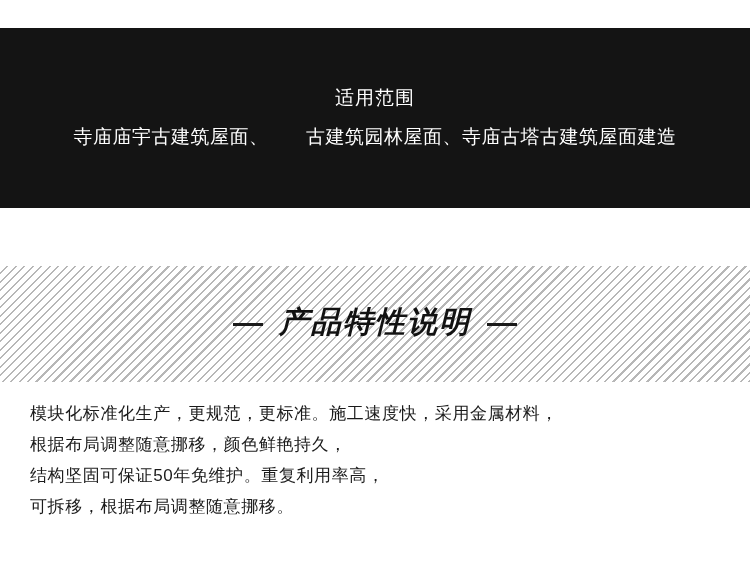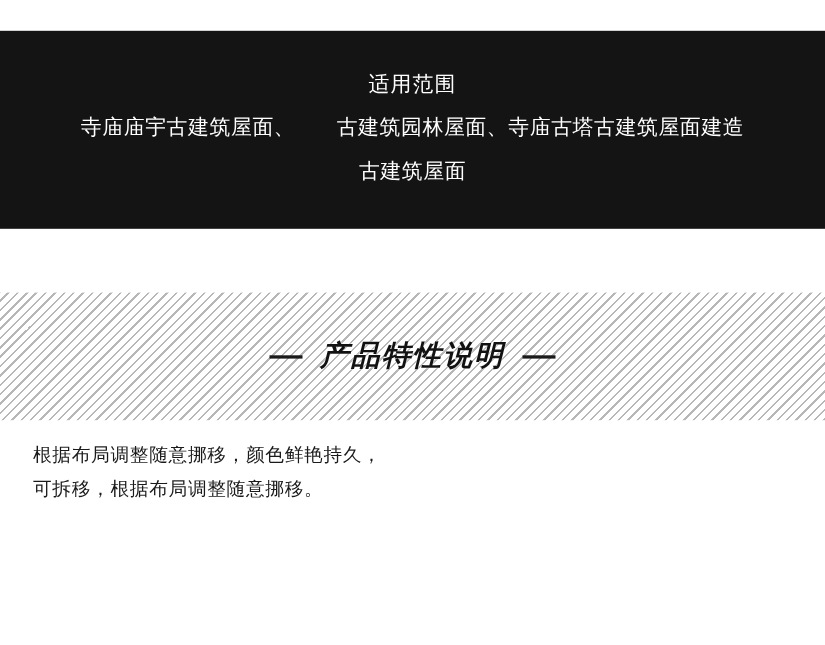--- a/index.html
+++ b/index.html
@@ -80,22 +80,22 @@
     justify-content: center;
     gap: 16px;
   }
   .dash {
     display: block;
     width: 30px;
     height: 3px;
     background: #1b1b1b;
   }
   .stripe-title {
-    font-family: Liberation Serif, serif;
-    font-size: 26px;
+    font-family: Liberation Mono, monospace;
+    font-size: 30px;
     font-weight: bold;
     font-style: italic;
     color: #121212;
     letter-spacing: 2px;
     line-height: 1;
     text-shadow: 0 0 1px rgba(255,255,255,0.8), 0 0 2px rgba(255,255,255,0.9);
   }
 
   
   .body-block {
@@ -117,29 +117,30 @@
 
 <div class="page">
 
   <div class="banner">
     <div class="banner-title">适用范围</div>
     <div class="banner-line">
       <span>寺庙庙宇古建筑屋面、</span>
       <span class="gap"></span>
       <span>古建筑园林屋面、寺庙古塔古建筑屋面建造</span>
     </div>
-    <div class="banner-line">古建筑屋面</div>
   </div>
 
   <div class="stripe-band">
     <div class="stripe-heading">
       <span class="dash"></span>
       <span class="stripe-title">产品特性说明</span>
       <span class="dash"></span>
     </div>
   </div>
 
   <div class="body-block">
+    <div class="body-line">模块化标准化生产，更规范，更标准。施工速度快，采用金属材料，</div>
     <div class="body-line">根据布局调整随意挪移，颜色鲜艳持久，</div>
+    <div class="body-line">结构坚固可保证50年免维护。重复利用率高，</div>
     <div class="body-line">可拆移，根据布局调整随意挪移。</div>
   </div>
 
 </div>
 
 </body></html>

